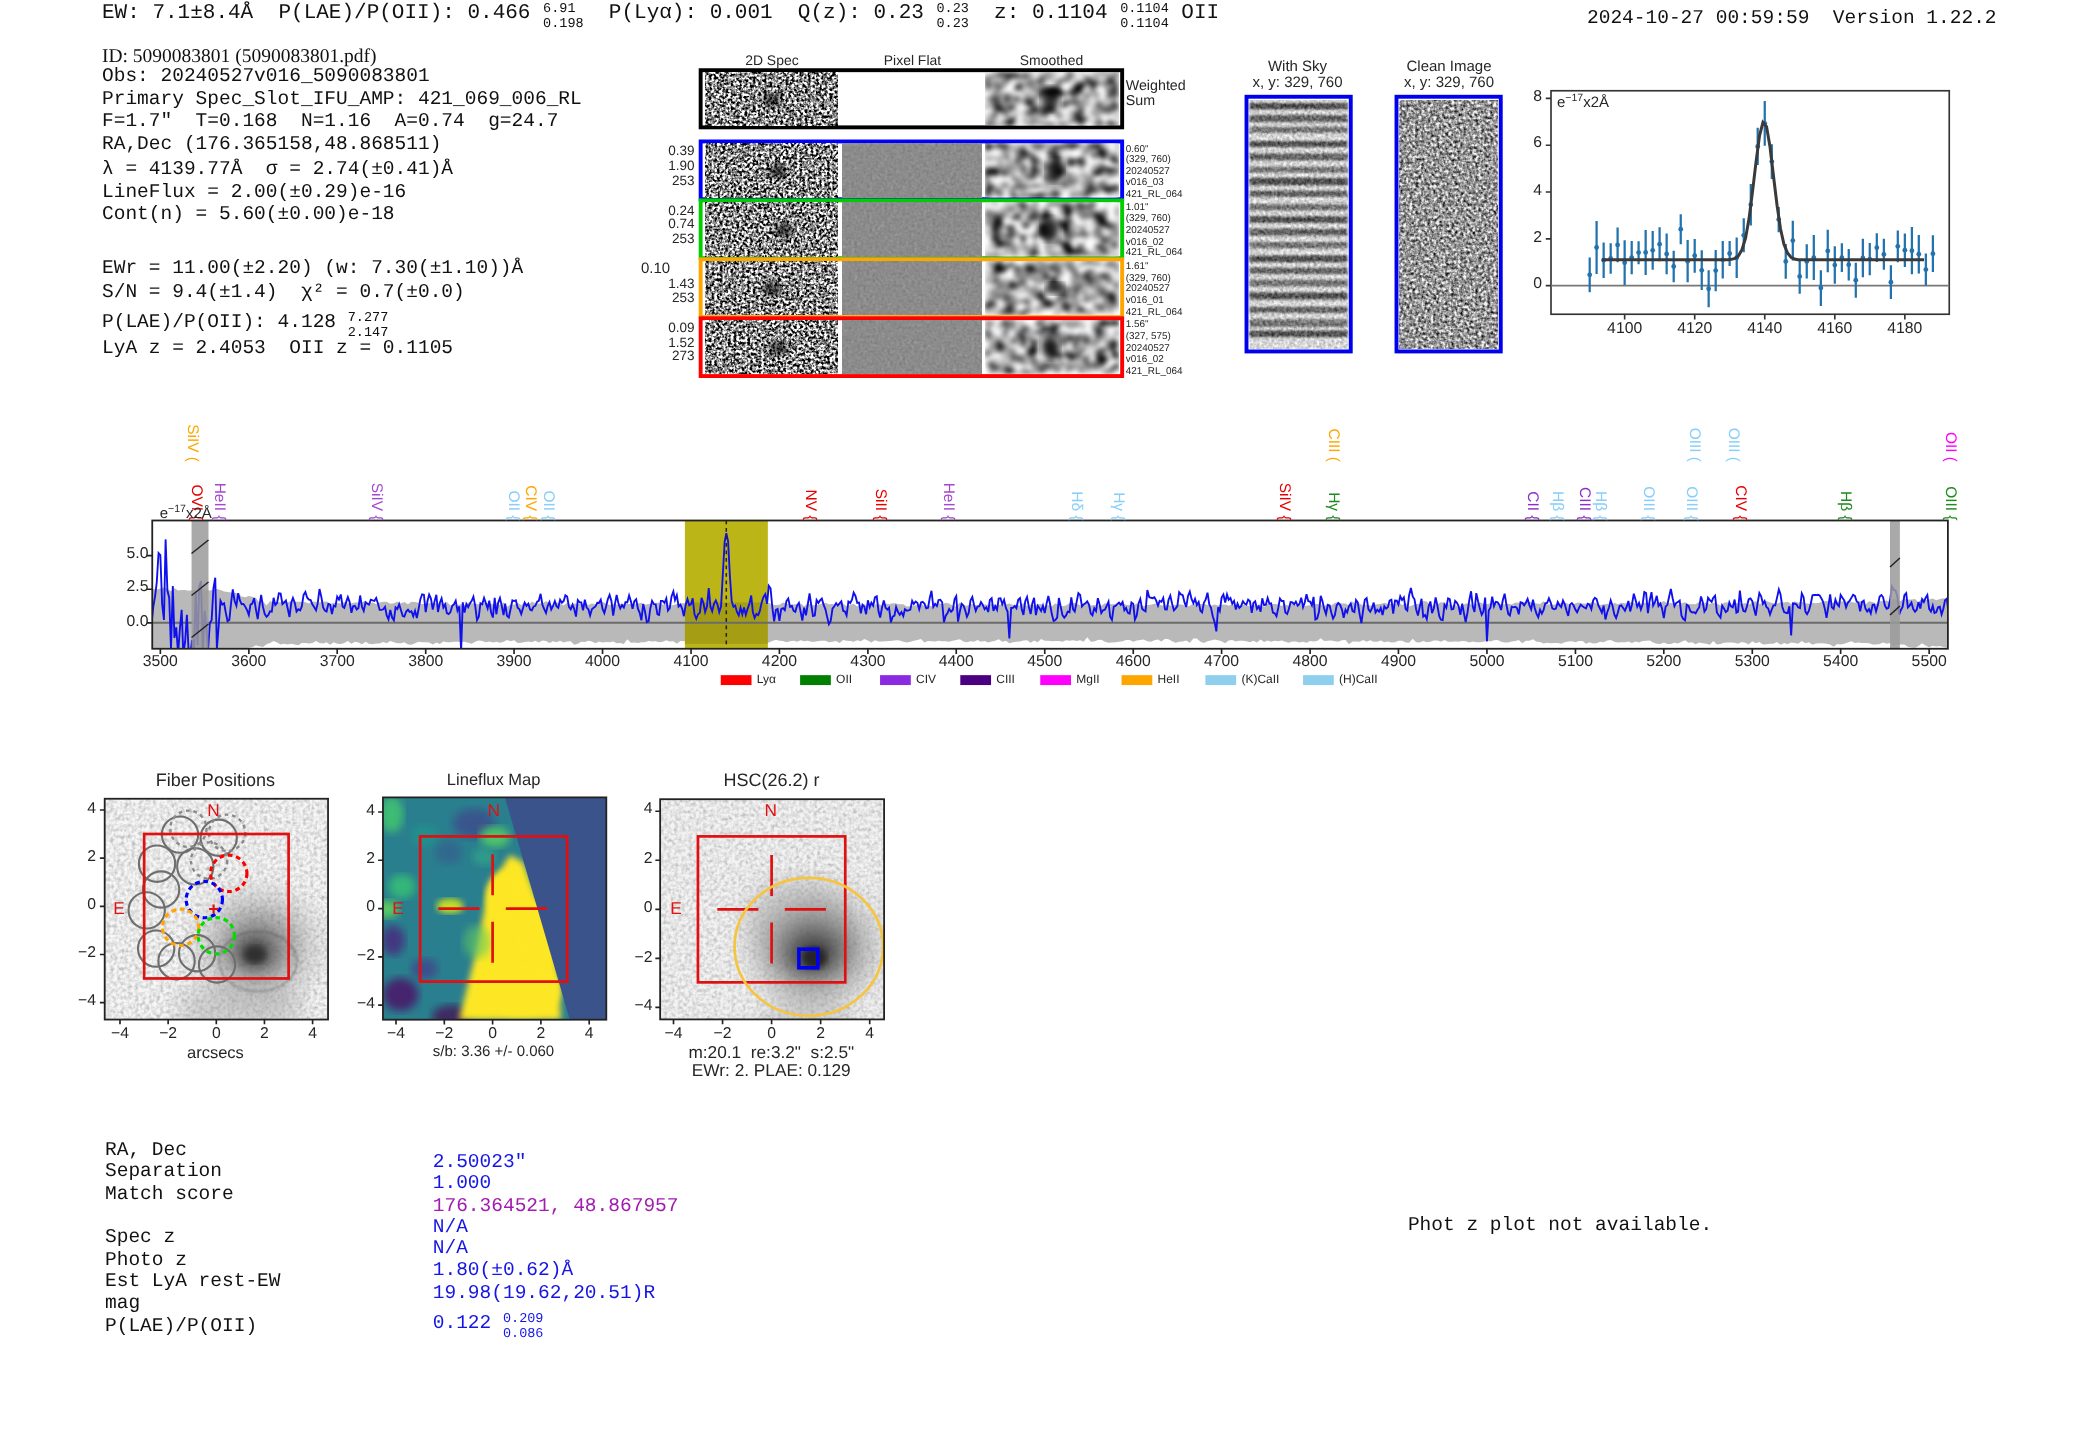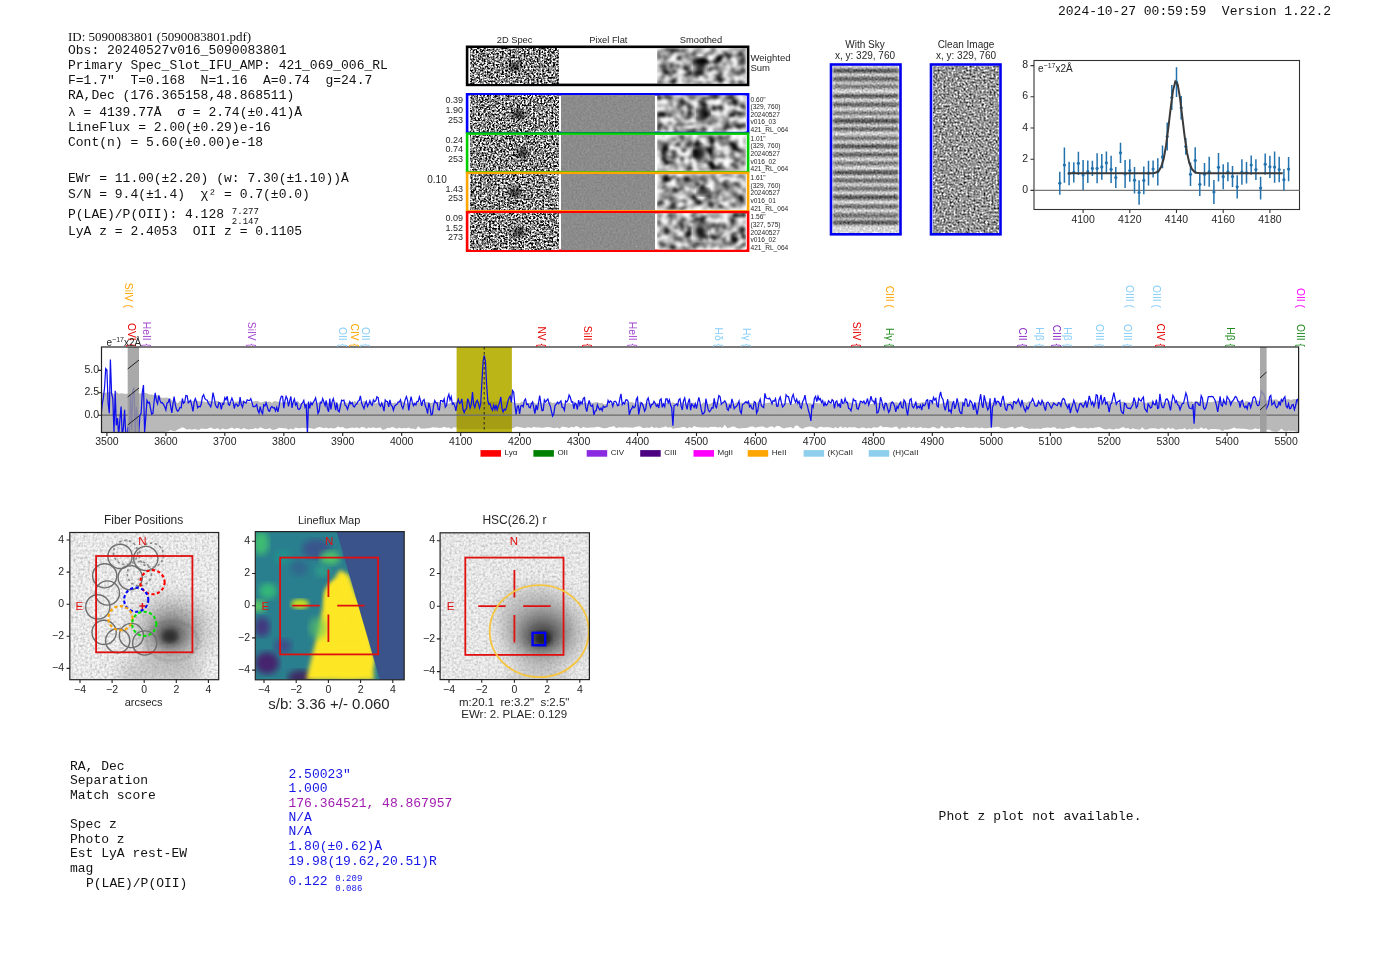--- a/index.html
+++ b/index.html
@@ -338,20 +338,24 @@
 <ellipse cx="543" cy="638.5" rx="8" ry="7" fill="#252525" filter="url(#bl2)"></ellipse>
       </g>
 <rect x="465.3" y="557.6" width="98.2" height="97.3" fill="none" stroke="#e01010" stroke-width="1.8"></rect>
 <path d="M514.4 570.0V597.4 M514.4 615.0V642.4 M478.2 606.2H505.6 M523.2 606.2H550.6" stroke="#e01010" stroke-width="1.8" fill="none"></path>
 <ellipse cx="539.2" cy="631.2" rx="49.5" ry="46" fill="none" stroke="#f5c542" stroke-width="1.8"></ellipse>
 <rect x="532.6" y="632.8" width="12.6" height="12.4" fill="none" stroke="#0000ee" stroke-width="2.4"></rect>
 <rect x="440.1" y="532.8" width="149.3" height="146.8" fill="none" stroke="#222" stroke-width="1.2"></rect>
 <path d="M80.0 679.7v3.2M69.8 668.4h-3.2M112.1 679.7v3.2M69.8 636.3h-3.2M144.2 679.7v3.2M69.8 604.2h-3.2M176.3 679.7v3.2M69.8 572.1h-3.2M208.4 679.7v3.2M69.8 540.0h-3.2M264.0 679.8v3.2M255.3 670.1h-3.2M296.2 679.8v3.2M255.3 637.9h-3.2M328.4 679.8v3.2M255.3 605.7h-3.2M360.6 679.8v3.2M255.3 573.5h-3.2M392.8 679.8v3.2M255.3 541.3h-3.2M449.0 679.6v3.2M440.1 671.6h-3.2M481.7 679.6v3.2M440.1 638.9h-3.2M514.4 679.6v3.2M440.1 606.2h-3.2M547.1 679.6v3.2M440.1 573.5h-3.2M579.8 679.6v3.2M440.1 540.8h-3.2" stroke="#222" stroke-width="1.1" fill="none"></path>
 </svg>
 
+<div class="h" style="left:68.0px;top:1.5px;">EW: 7.1±8.4Å  P(LAE)/P(OII): 0.466 <span class="stk">6.91
+0.198</span>  P(Lyα): 0.001  Q(z): 0.23 <span class="stk">0.23
+0.23</span>  z: 0.1104 <span class="stk">0.1104
+0.1104</span> OII</div>
 <div class="t" style="left:1058.0px;top:4.5px;">2024-10-27 00:59:59  Version 1.22.2</div>
 <div class="t" style="left:68.0px;top:30.2px;font-family:Liberation Serif, serif;">ID: 5090083801 (5090083801.pdf)</div>
 <div class="t" style="left:68.0px;top:44.2px;">Obs: 20240527v016_5090083801</div>
 <div class="t" style="left:68.0px;top:59.2px;">Primary Spec_Slot_IFU_AMP: 421_069_006_RL</div>
 <div class="t" style="left:68.0px;top:74.2px;">F=1.7"  T=0.168  N=1.16  A=0.74  g=24.7</div>
 <div class="t" style="left:68.0px;top:89.2px;">RA,Dec (176.365158,48.868511)</div>
 <div class="t" style="left:68.0px;top:105.7px;">λ = 4139.77Å  σ = 2.74(±0.41)Å</div>
 <div class="t" style="left:68.0px;top:121.2px;">LineFlux = 2.00(±0.29)e-16</div>
 <div class="t" style="left:68.0px;top:136.2px;">Cont(n) = 5.60(±0.00)e-18</div>
 <div class="t" style="left:68.0px;top:172.2px;">EWr = 11.00(±2.20) (w: 7.30(±1.10))Å</div>
@@ -405,31 +409,31 @@
 <div class="s ctr" style="left:143.6px;top:513.5px;font-size:12px">Fiber Positions</div>
 <div class="s ctr" style="left:329.1px;top:513.5px;font-size:11px">Lineflux Map</div>
 <div class="s ctr" style="left:514.4px;top:513.5px;font-size:12px">HSC(26.2) r</div>
 <div class="s ctr" style="left:142.4px;top:535.2px;color:#e01010;font-size:11.5px">N</div>
 <div class="s ctr" style="left:329.1px;top:535.2px;color:#e01010;font-size:11.5px">N</div>
 <div class="s ctr" style="left:513.9px;top:535.2px;color:#e01010;font-size:11.5px">N</div>
 <div class="s ctr" style="left:79.3px;top:600.0px;color:#e01010;font-size:11.5px">E</div>
 <div class="s ctr" style="left:265.3px;top:600.0px;color:#e01010;font-size:11.5px">E</div>
 <div class="s ctr" style="left:450.7px;top:600.0px;color:#e01010;font-size:11.5px">E</div>
 <div class="s ctr" style="left:143.6px;top:695.7px;font-size:11px">arcsecs</div>
-<div class="s ctr" style="left:329.0px;top:695.7px;font-size:15px">s/b: 3.36 +/- 0.060</div>
+<div class="s ctr" style="left:329.0px;top:695.7px;font-size:10px">s/b: 3.36 +/- 0.060</div>
 <div class="s ctr" style="left:514.2px;top:695.9px;font-size:11.5px">m:20.1  re:3.2"  s:2.5"</div>
 <div class="s ctr" style="left:514.2px;top:707.9px;font-size:11.5px">EWr: 2. PLAE: 0.129</div>
 <div class="t" style="left:70.0px;top:774.2px;">Separation</div>
 <div class="t" style="left:70.0px;top:788.7px;">Match score</div>
 <div class="t" style="left:70.0px;top:760px;">RA, Dec</div>
 <div class="t" style="left:70.0px;top:818.2px;">Spec z</div>
 <div class="t" style="left:70.0px;top:832.7px;">Photo z</div>
 <div class="t" style="left:70.0px;top:847.2px;">Est LyA rest-EW</div>
 <div class="t" style="left:70.0px;top:861.7px;text-align:right;">mag</div>
-<div class="t" style="left:70.0px;top:876.7px;margin-left:16px;">P(LAE)/P(OII)</div>
+<div class="t" style="left:70.0px;top:876.7px;">P(LAE)/P(OII)</div>
 <div class="t" style="left:288.5px;top:767.7px;color:#1515e6">2.50023"</div>
 <div class="t" style="left:288.5px;top:782.2px;color:#1515e6">1.000</div>
 <div class="t" style="left:288.5px;top:796.7px;color:#a21caf">176.364521, 48.867957</div>
 <div class="t" style="left:288.5px;top:810.7px;color:#1515e6">N/A</div>
 <div class="t" style="left:288.5px;top:825.2px;color:#1515e6">N/A</div>
 <div class="t" style="left:288.5px;top:840.2px;color:#1515e6">1.80(±0.62)Å</div>
 <div class="t" style="left:288.5px;top:854.7px;color:#1515e6">19.98(19.62,20.51)R</div>
 <div class="t" style="left:288.5px;top:874.7px;color:#1515e6">0.122 <span class="stk">0.209
 0.086</span></div>
 <div class="t" style="left:938.6px;top:809.7px;">Phot z plot not available.</div>

